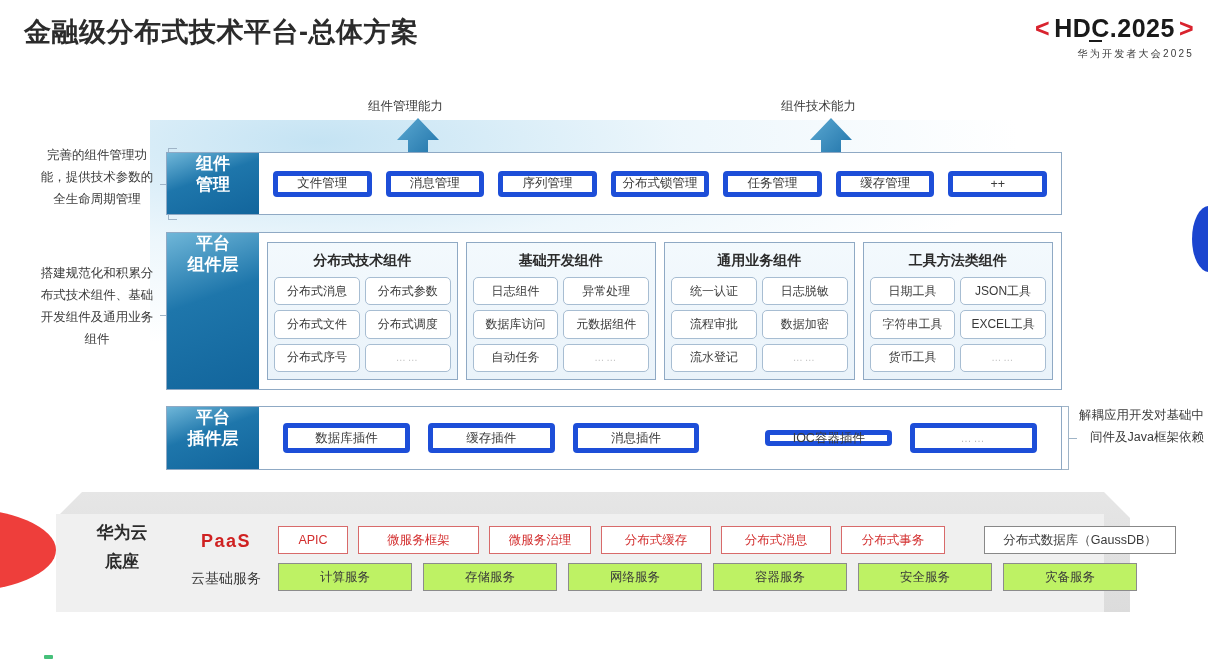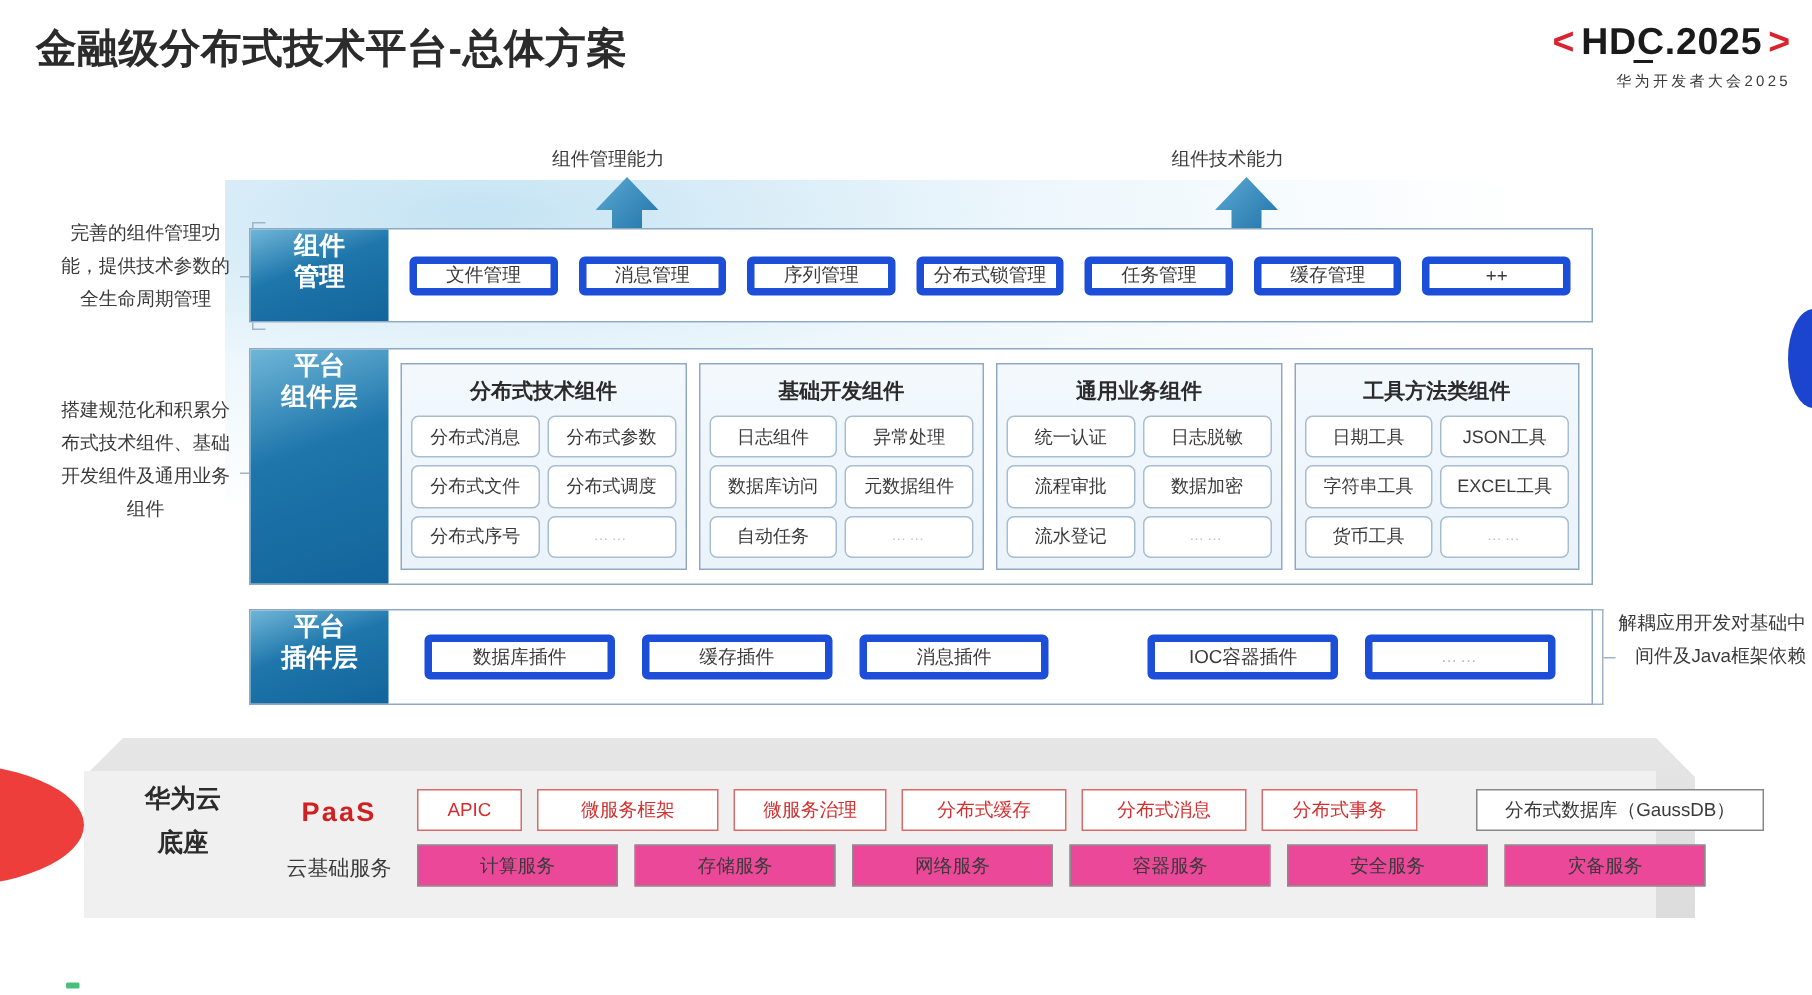--- a/index.html
+++ b/index.html
@@ -171,21 +171,21 @@
   }
   .base-cat.paas{font-size:18px;font-weight:bold;color:#cf2121;letter-spacing:1.5px;}
   .base-cat.cloud{font-size:14px;color:#3a3a3a;}
   .bbox{
     height:28px;border:1.4px solid #d86a6a;background:#ffffff;
     display:flex;align-items:center;justify-content:center;
     font-size:12.5px;color:#d32f2f;white-space:nowrap;box-sizing:border-box;
   }
   .bbox.neutral{border-color:#888888;color:#3a3a3a;}
   .gbox{
-    height:28px;border:1.2px solid #8c8c8c;background:#ec4899;
+    height:28px;border:1.2px solid #8c8c8c;background:#bef264;
     display:flex;align-items:center;justify-content:center;
     font-size:12.5px;color:#3a3a3a;white-space:nowrap;box-sizing:border-box;
   }
 </style>
 </head>
 <body>
 
 <div class="root">
 
   <div class="red-wedge"></div>
@@ -310,21 +310,21 @@
 
   <div class="row-card" style="left:166px;top:406px;width:896px;height:64px;">
     <div class="row-label" style="width:92px;">
       <span>平台</span>
       <span>插件层</span>
     </div>
     <div class="row-body" style="padding:0 24px;gap:18px;">
       <div class="chip" style="height:30px;">数据库插件</div>
       <div class="chip" style="height:30px;">缓存插件</div>
       <div class="chip" style="height:30px;">消息插件</div>
-      <div class="chip" style="height:30px;margin-left:48px;">IOC容器插件</div>
+      <div class="chip" style="height:16px;margin-left:48px;">IOC容器插件</div>
       <div class="chip dots" style="height:30px;">……</div>
     </div>
   </div>
 
   <div class="base-wrap">
     <div class="base-bevel"></div>
     <div class="base-inner"></div>
 
     <div class="base-title">
       <div>华为云</div>

